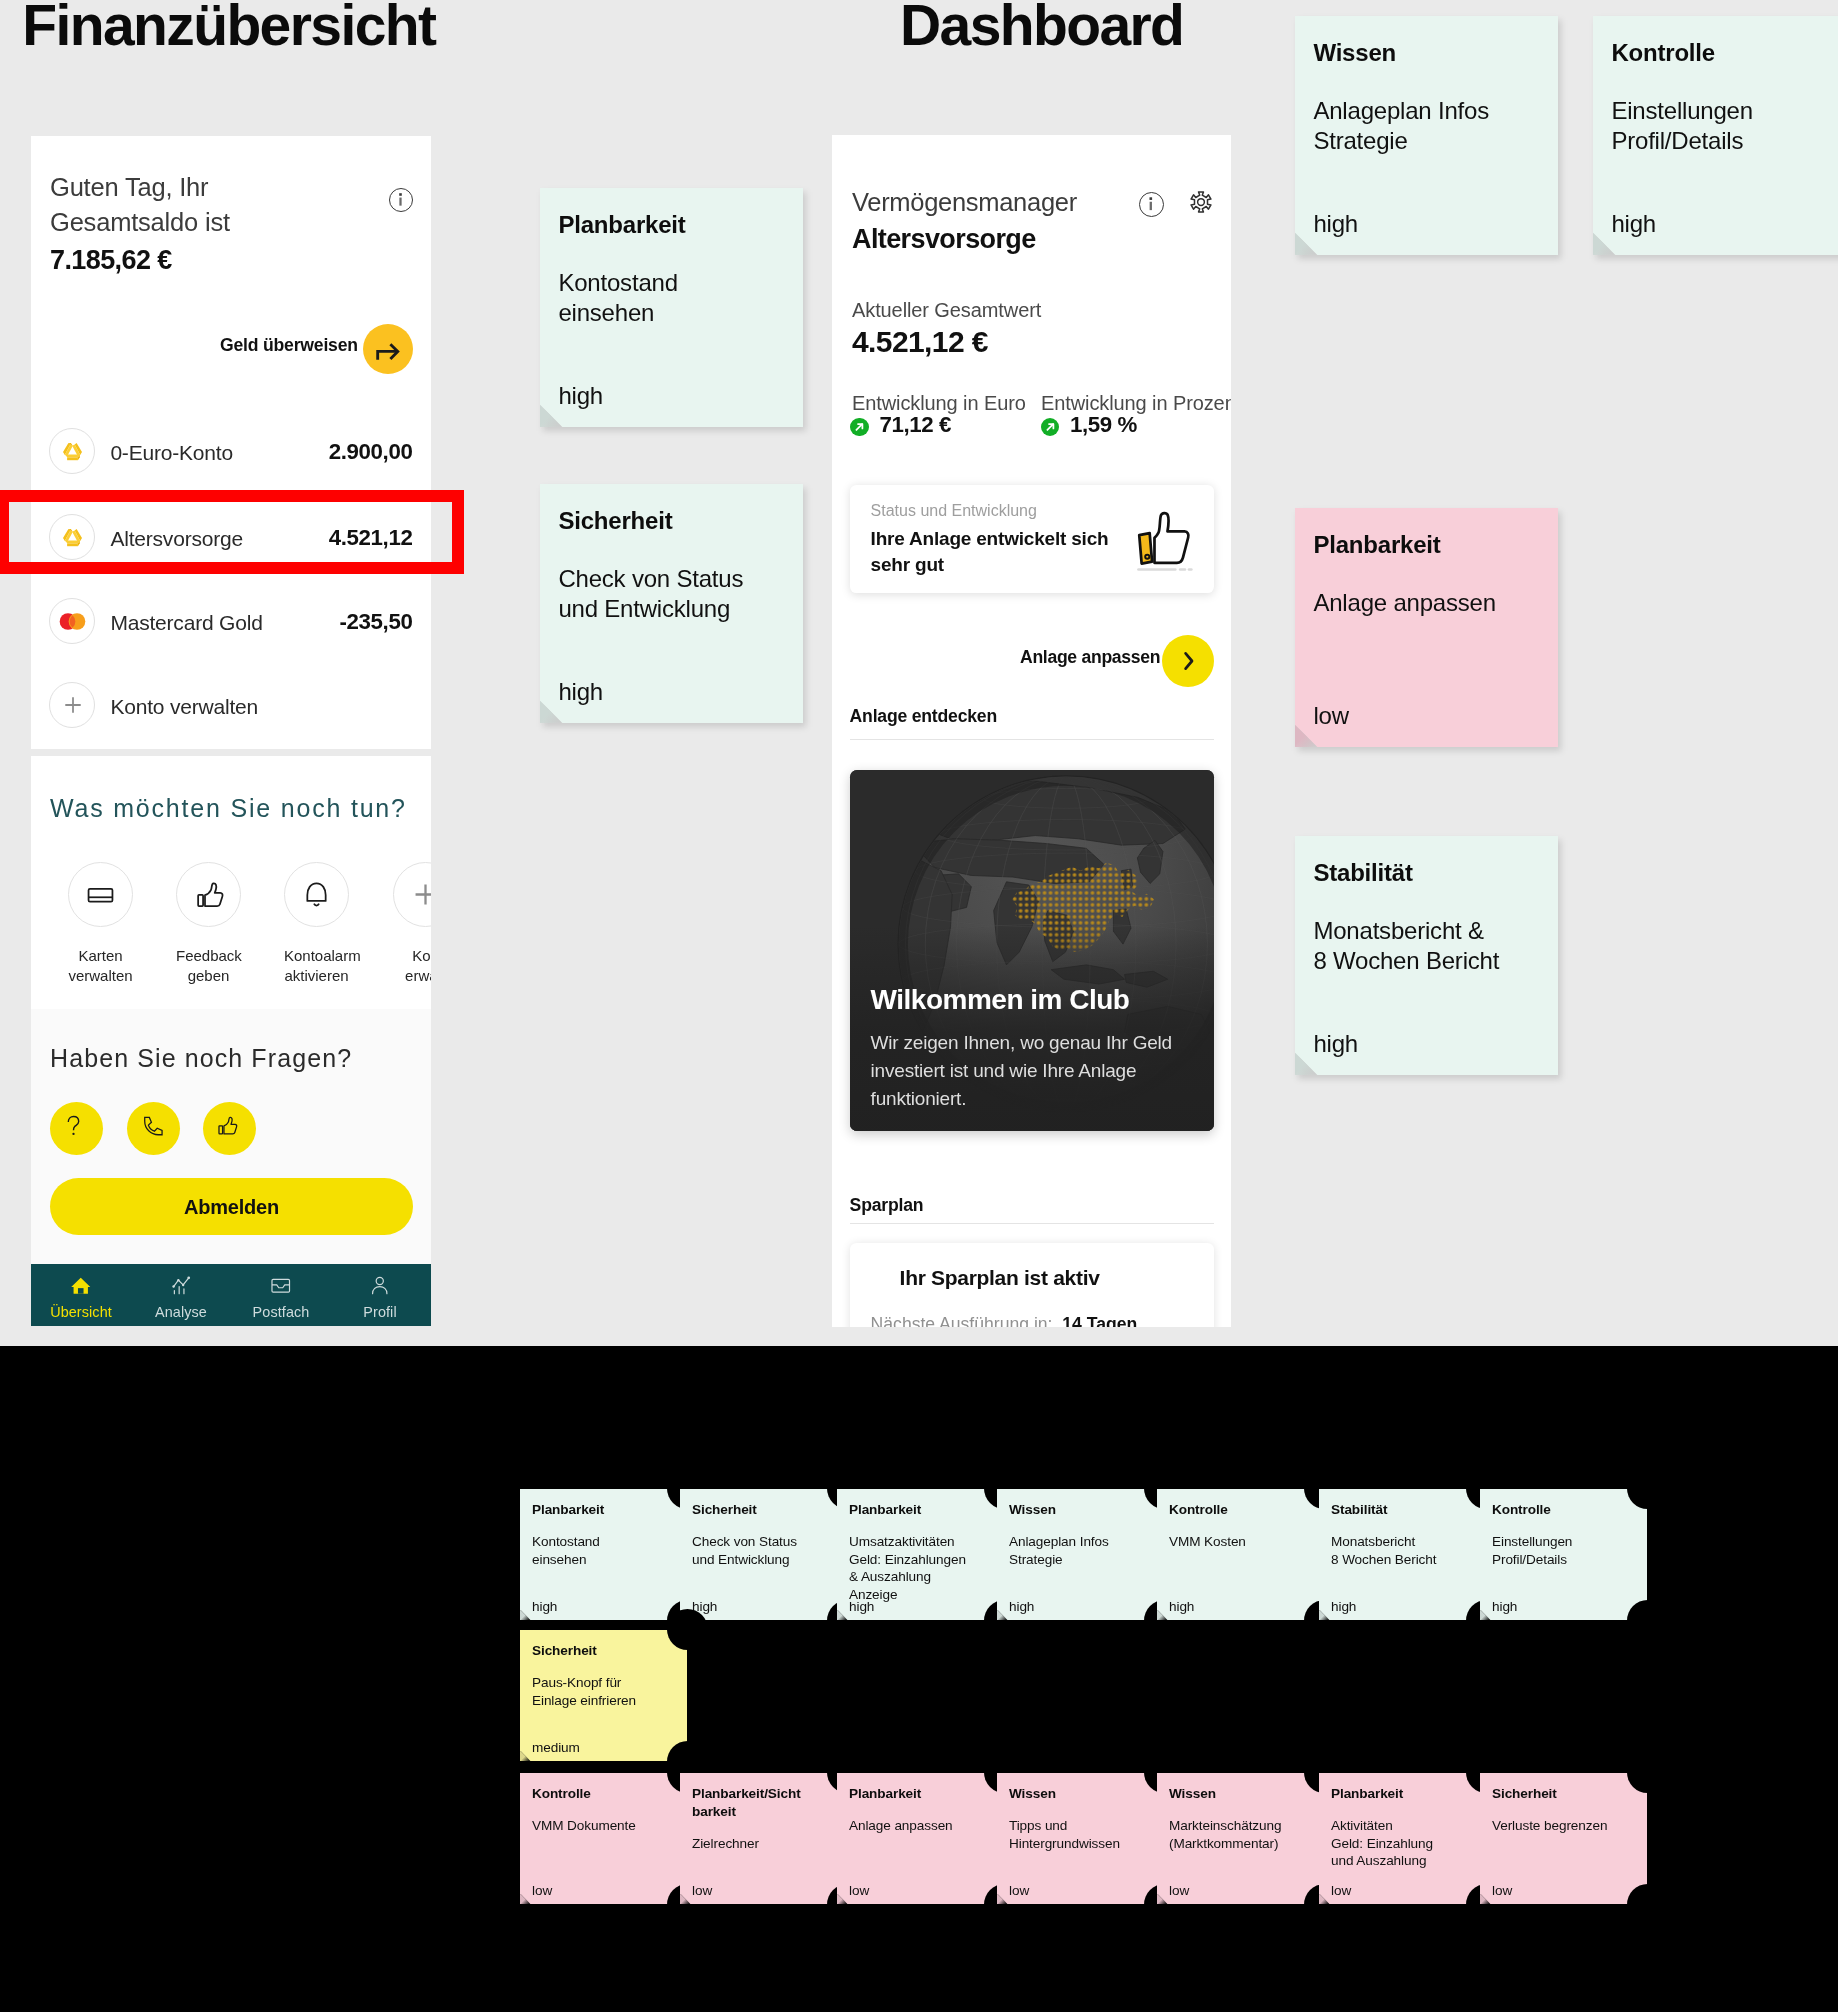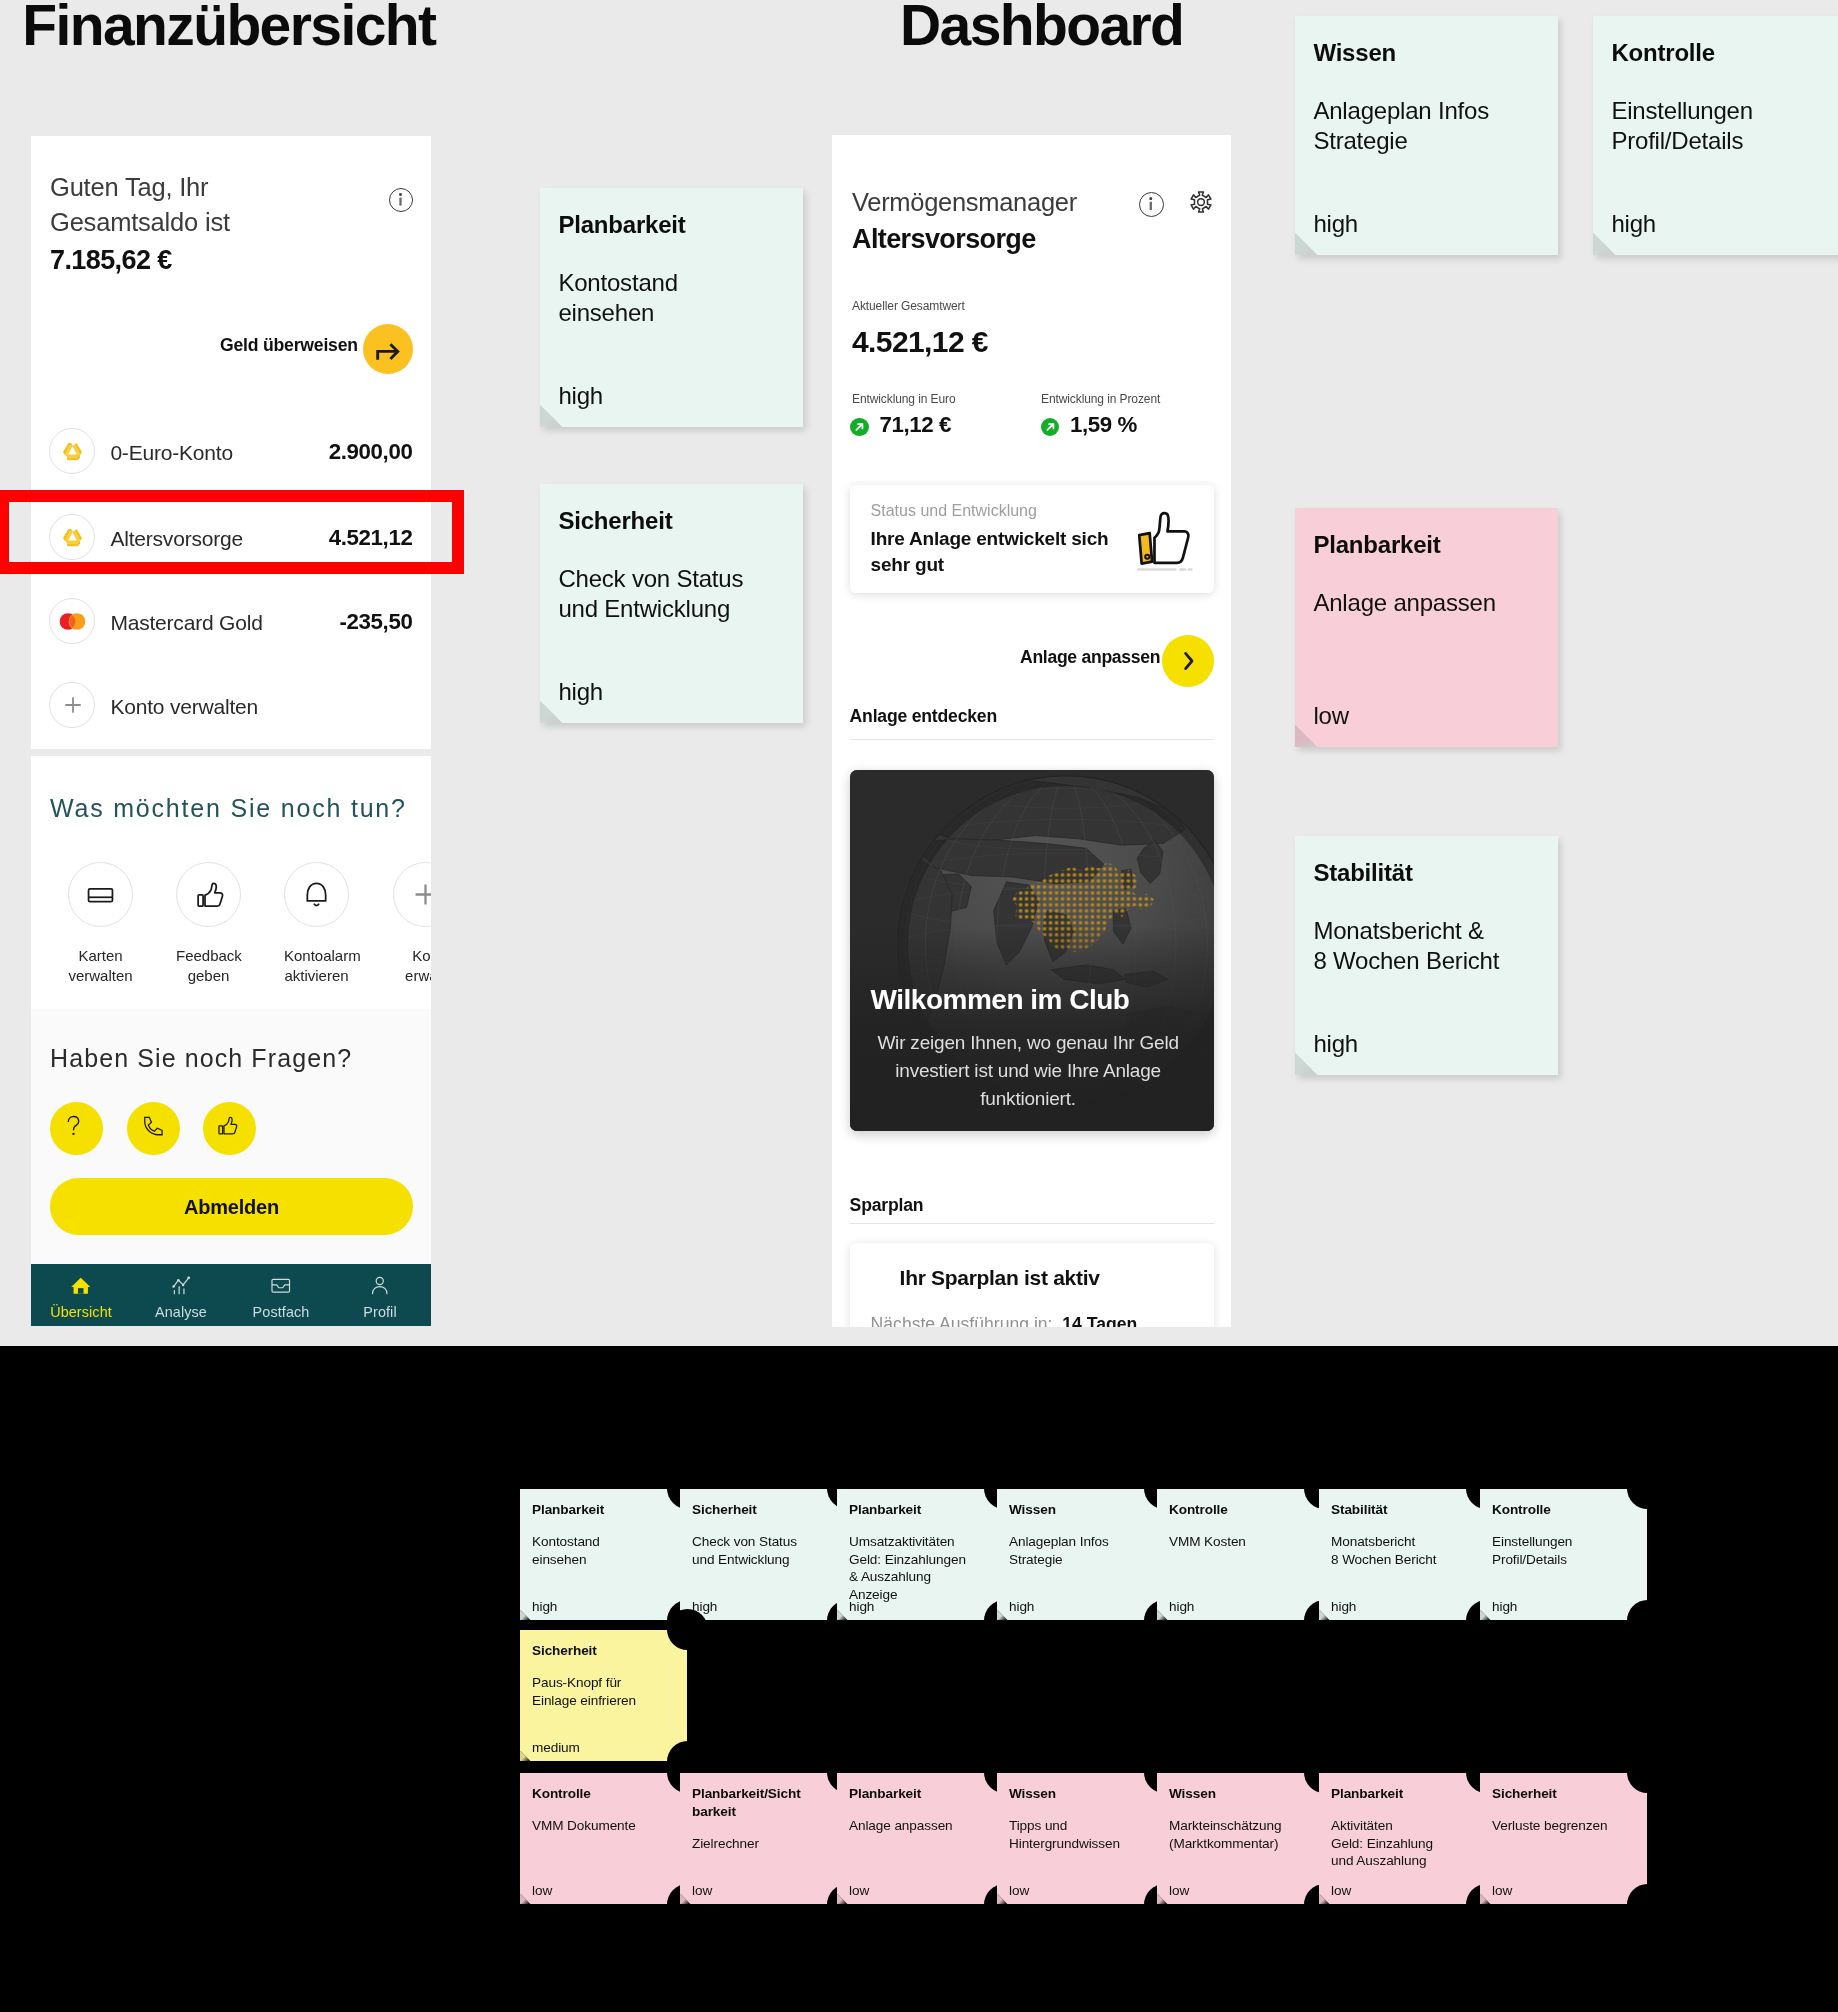--- a/index.html
+++ b/index.html
@@ -66,21 +66,21 @@
   .nav-item{position:absolute;top:9.6px;width:100px;text-align:center;}
   .nav-item .nl{margin-top:6.4px;font-size:14.4px;color:#cfdcdd;font-weight:300;letter-spacing:0.1px;}
   .nav-item.active .nl{color:#f5e000;}
 
   
   #mp-card1{position:absolute;left:0;top:0;width:456px;height:1192px;background:#fff;}
   .vm-title{position:absolute;left:20px;top:53px;font-size:25.5px;color:#3c3c3c;letter-spacing:-0.3px;
             font-weight:300;}
   .vm-sub{position:absolute;left:20px;top:89px;font-size:27px;font-weight:bold;color:#111;
           letter-spacing:-0.6px;}
-  .lbl-sm{position:absolute;font-size:12px;color:#4a4a4a;letter-spacing:-0.1px;font-weight:300;}
+  .lbl-sm{position:absolute;font-size:20px;color:#4a4a4a;letter-spacing:-0.1px;font-weight:300;}
   .big-val{position:absolute;left:20px;top:190px;font-size:30px;font-weight:bold;color:#111;
            letter-spacing:-0.6px;}
   .dev{position:absolute;top:283px;}
   .dev .arrow-c{position:absolute;left:0;top:0;width:18.4px;height:18.4px;border-radius:50%;
      background:#12ae26;}
   .dev .dv{position:absolute;left:29px;top:-5.6px;font-size:22.3px;font-weight:bold;color:#111;
            letter-spacing:-0.4px;white-space:nowrap;}
 
   .status-card{position:absolute;left:17.6px;top:350px;width:364px;height:108px;background:#fff;
      border-radius:6.4px;box-shadow:0 1.6px 9.6px rgba(0,0,0,.13);}
@@ -94,21 +94,21 @@
     background:#f5e000;}
 
   .sec-label{position:absolute;left:17.6px;font-size:17.6px;font-weight:bold;color:#111;letter-spacing:-0.2px;}
   .hr{position:absolute;left:17.6px;width:364px;height:0.8px;background:#e4e4e4;}
 
   .globe-card{position:absolute;left:17.6px;top:635px;width:364px;height:361px;border-radius:7.2px;
      background:#2c2c2c;overflow:hidden;box-shadow:0 3.2px 11.2px rgba(0,0,0,.2);}
   .globe-card .gt{position:absolute;left:21px;top:214px;font-size:28px;font-weight:bold;color:#fff;
                   letter-spacing:-0.5px;}
   .globe-card .gp{position:absolute;left:21px;top:259px;width:315px;font-size:19px;color:#dedede;
-                  line-height:28px;letter-spacing:-0.2px;font-weight:300;text-align:center;}
+                  line-height:28px;letter-spacing:-0.2px;font-weight:300;}
 
   .sparcard{position:absolute;left:17.6px;top:1108px;width:364px;height:144px;background:#fff;
      border-radius:6.4px;box-shadow:0 1.6px 9.6px rgba(0,0,0,.12);}
   .sparcard .t{position:absolute;left:21px;top:23px;font-size:21px;font-weight:bold;color:#111;
                letter-spacing:-0.3px;padding-left:29px;}
   .sparcard .n{position:absolute;left:21px;top:71px;font-size:17.6px;color:#919191;font-weight:300;
                white-space:nowrap;}
   .sparcard .n b{color:#111;font-weight:bold;}
 
   

